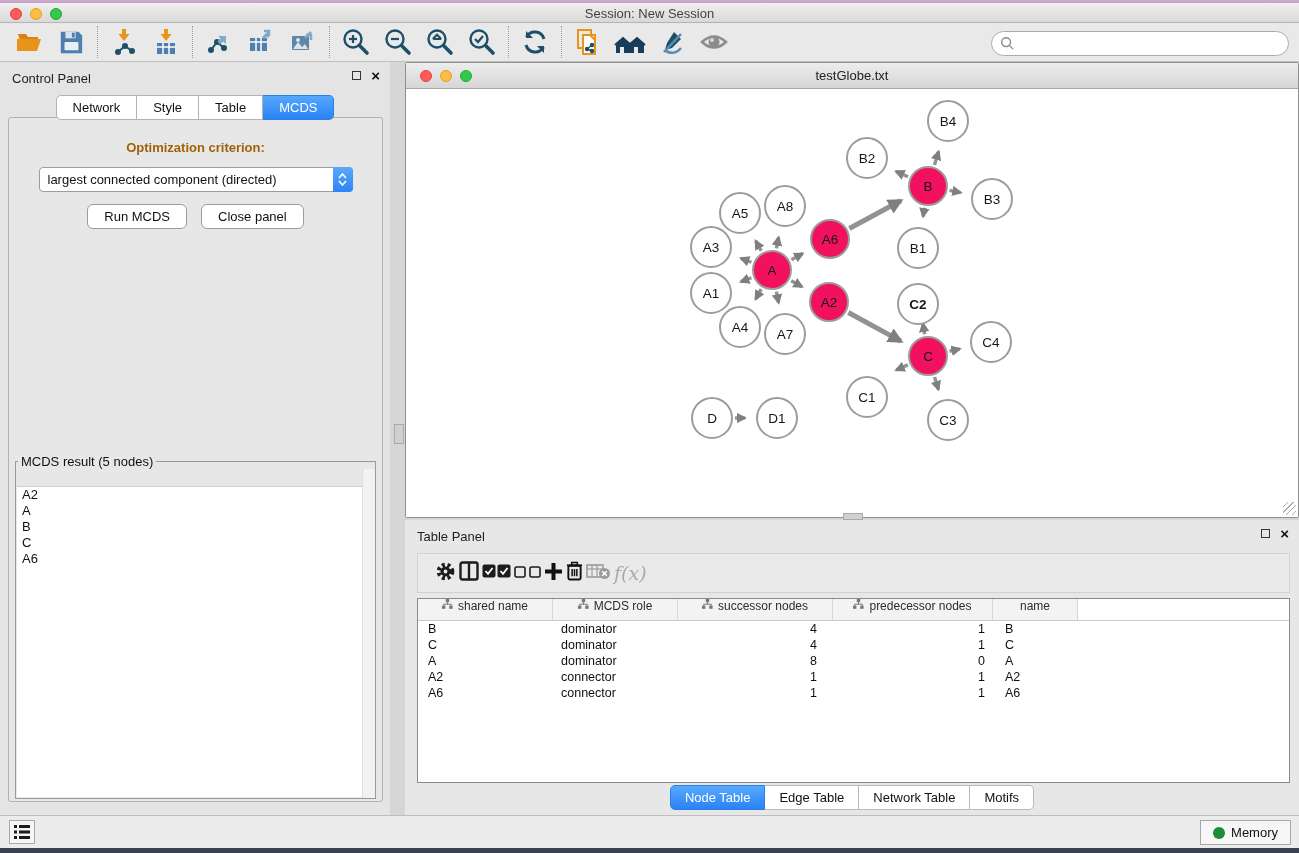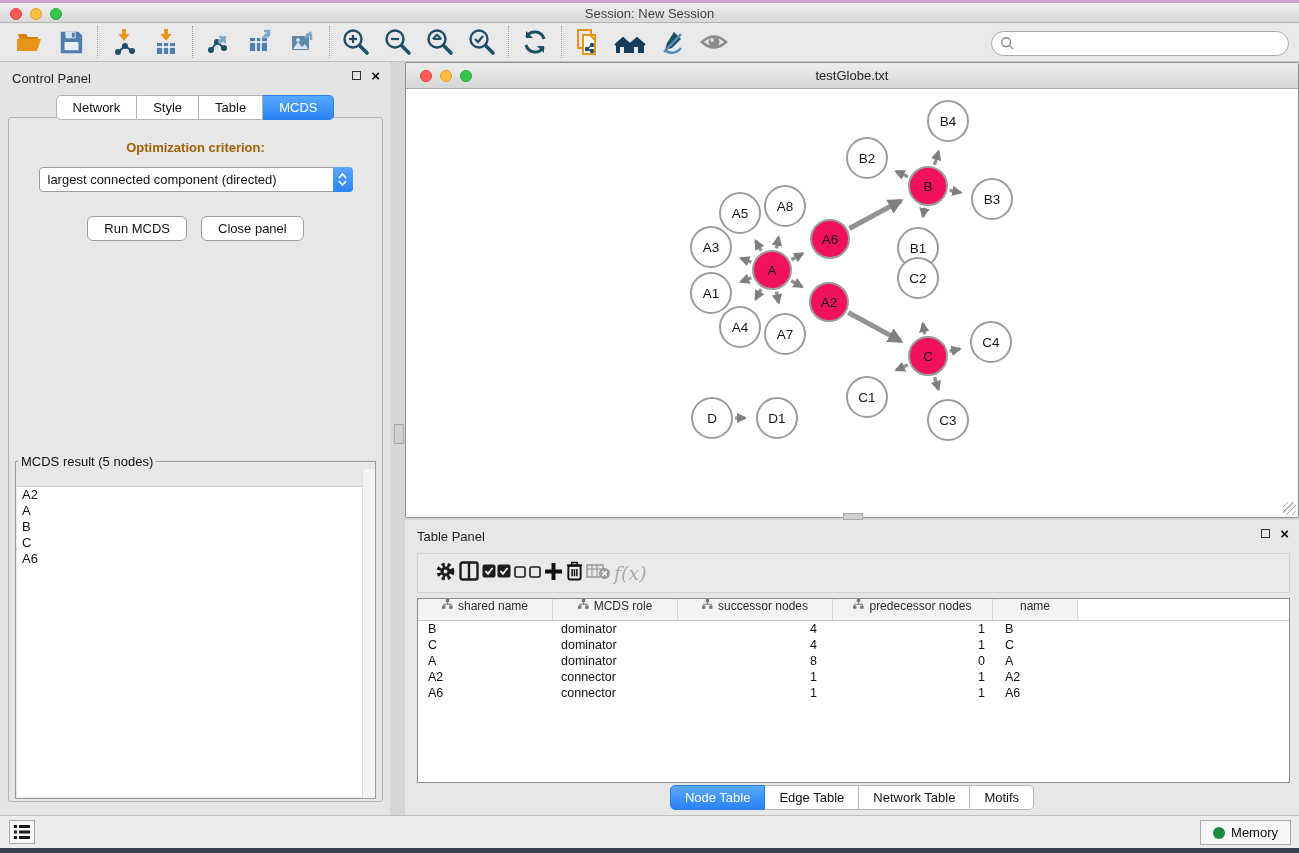--- a/index.html
+++ b/index.html
@@ -48,21 +48,21 @@
 
   .cp-content { position:absolute; left:8px; right:7px; top:55px; bottom:13px;
                 border:1px solid #b2b2b2; border-radius:3px; background:#e7e7e7; }
   .opt-label { text-align:center; margin-top:22px; font-size:13px; font-weight:bold; color:#a16207; }
   .criterion { position:relative; margin:12px auto 0; width:314px; height:25px; background:#fff;
                border:1px solid #9c9c9c; border-radius:4px; display:flex; align-items:center; }
   .criterion .crit-text { flex:1; font-size:13px; padding-left:8px; color:#111; white-space:nowrap; }
   .crit-stepper { width:20px; height:25px; margin-right:-1px; border-radius:0 4px 4px 0;
                   background:linear-gradient(#5aa7fb,#2d84f6); display:flex; flex-direction:column;
                   align-items:center; justify-content:center; gap:1px; }
-  .cp-buttons { display:flex; justify-content:center; gap:14px; margin-top:24px; }
+  .cp-buttons { display:flex; justify-content:center; gap:14px; margin-top:12px; }
   .btn { background:#fff; border:1px solid #9c9c9c; border-radius:6px; padding:4px 16px;
          font-size:13px; color:#111; font-family:"Liberation Sans", sans-serif; }
 
   .result-box { position:absolute; left:6px; right:6px; top:336px; bottom:2px;
                 border:1px solid #9a9a9a; margin:0; padding:0; }
   .result-box legend { font-size:13px; color:#111; margin-left:2px; padding:0 3px; }
   .result-list { position:absolute; left:1px; right:1px; top:17px; bottom:1px; background:#fff;
                  border-top:1px solid #cfcfcf; overflow:hidden; }
   .result-scroll { position:absolute; right:0; top:0; bottom:0; width:13px; background:#f2f2f2;
                  border-left:1px solid #ddd; }
@@ -386,21 +386,21 @@
         <div class="gnode" style="left: 404px; top: 130px; width: 40px; height: 40px; background: rgb(242, 17, 94);">A6</div>
         <div class="gnode" style="left: 358px; top: 224px; width: 42px; height: 42px;">A7</div>
         <div class="gnode" style="left: 358px; top: 96px; width: 42px; height: 42px;">A8</div>
         <div class="gnode" style="left: 502px; top: 77px; width: 40px; height: 40px; background: rgb(242, 17, 94);">B</div>
         <div class="gnode" style="left: 491px; top: 138px; width: 42px; height: 42px;">B1</div>
         <div class="gnode" style="left: 440px; top: 48px; width: 42px; height: 42px;">B2</div>
         <div class="gnode" style="left: 565px; top: 89px; width: 42px; height: 42px;">B3</div>
         <div class="gnode" style="left: 521px; top: 11px; width: 42px; height: 42px;">B4</div>
         <div class="gnode" style="left: 502px; top: 247px; width: 40px; height: 40px; background: rgb(242, 17, 94);">C</div>
         <div class="gnode" style="left: 440px; top: 287px; width: 42px; height: 42px;">C1</div>
-        <div class="gnode" style="left: 491px; top: 168px; width: 42px; height: 42px;">C2</div>
+        <div class="gnode" style="left: 491px; top: 194px; width: 42px; height: 42px; font-weight: bold;">C2</div>
         <div class="gnode" style="left: 521px; top: 310px; width: 42px; height: 42px;">C3</div>
         <div class="gnode" style="left: 564px; top: 232px; width: 42px; height: 42px;">C4</div>
         <div class="gnode" style="left: 285px; top: 308px; width: 42px; height: 42px;">D</div>
         <div class="gnode" style="left: 350px; top: 308px; width: 42px; height: 42px;">D1</div>
       </div>
     <div class="resize-grip"></div>
   </div>
 
   <div class="vgrip"></div>
   <div class="hgrip"></div>

